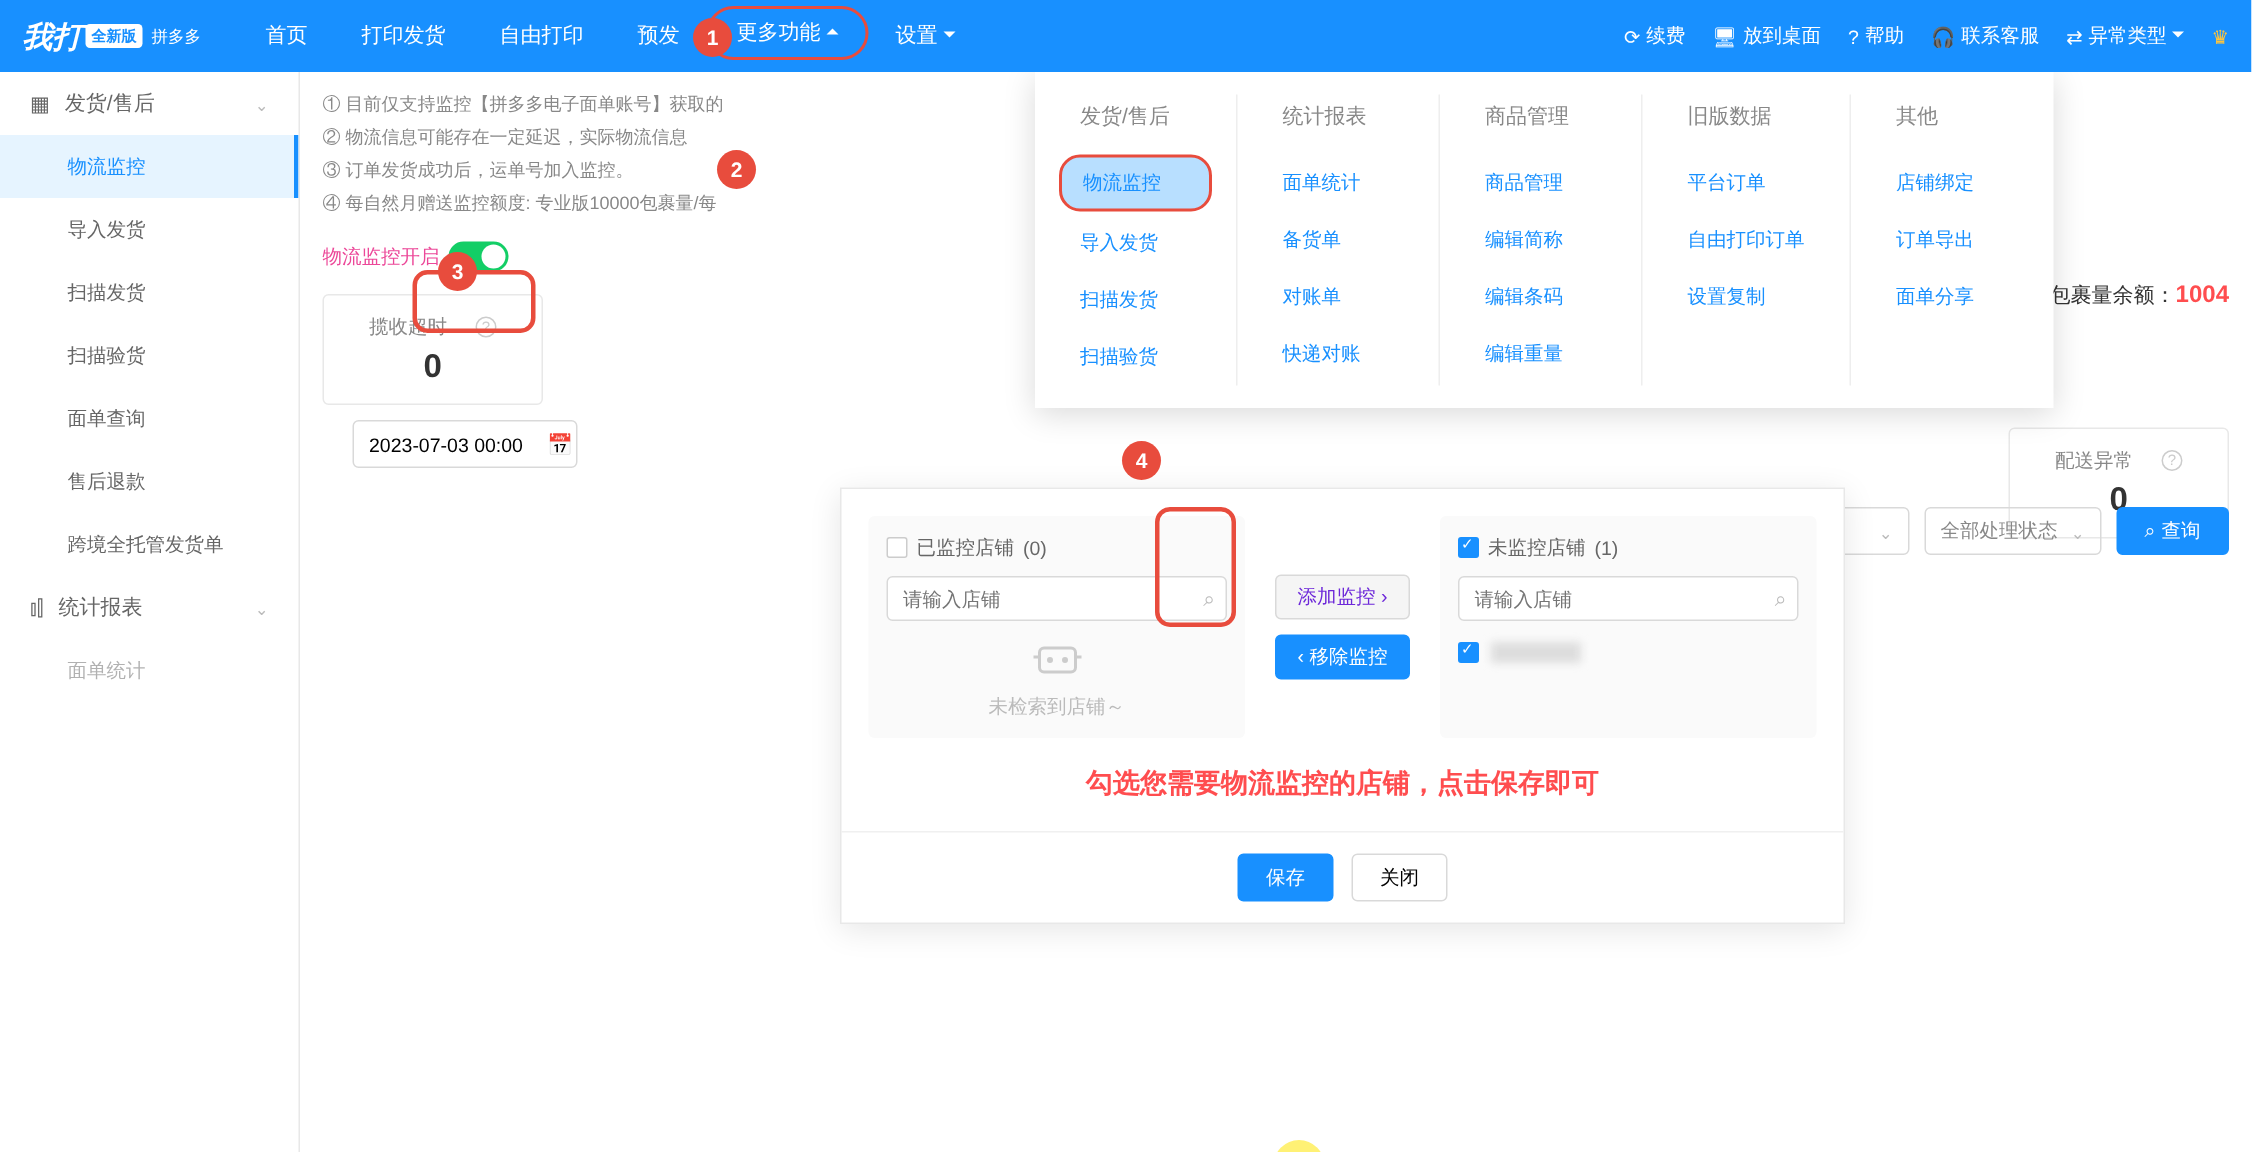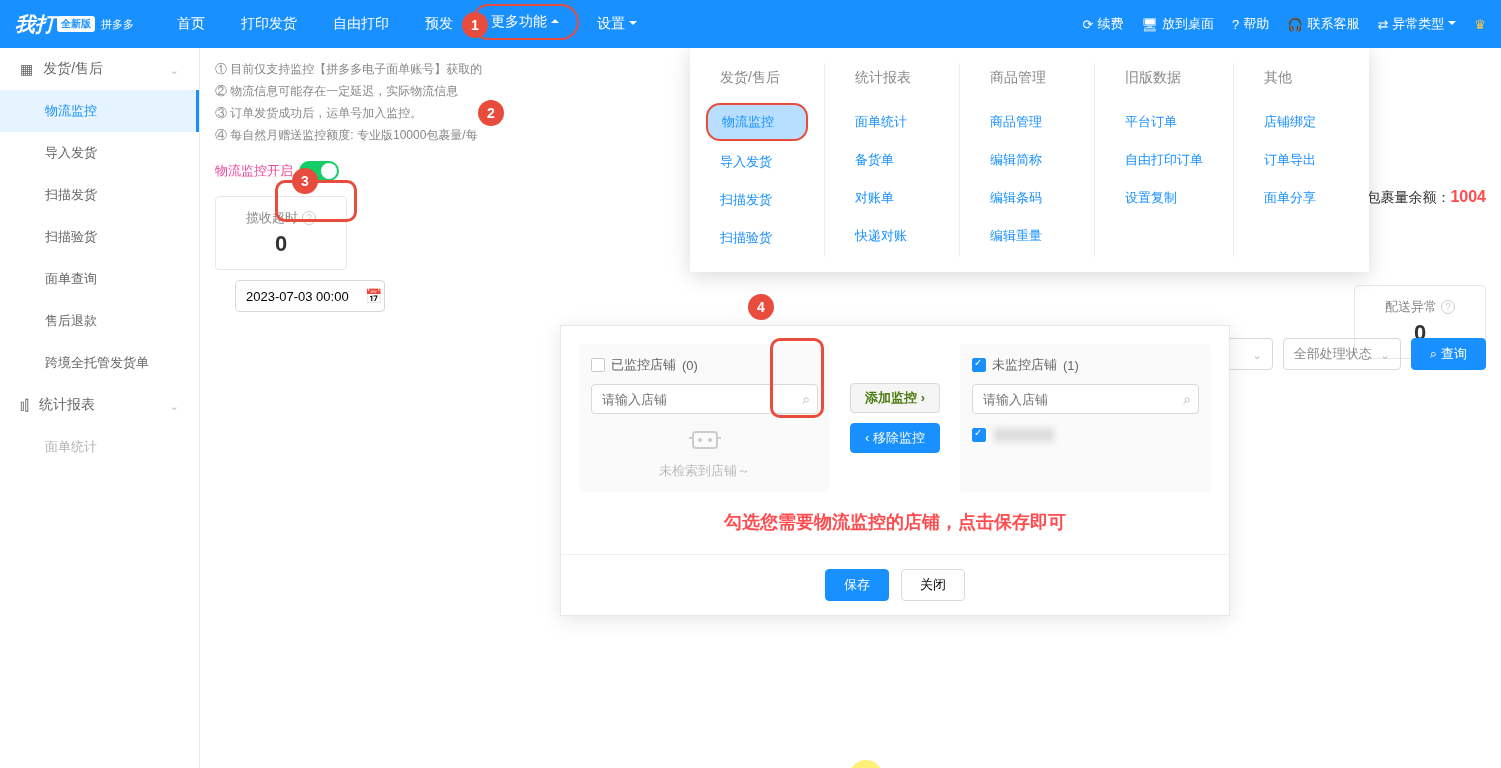--- a/index.html
+++ b/index.html
@@ -27,21 +27,21 @@
 
 .toggle-row { margin: 15px; display: flex; align-items: center; }
 .toggle-label { font-size: 13px; color: #ec4899; }
 .toggle-wrap { position: relative; margin-left: 6px; }
 .toggle { width: 40px; height: 20px; background: #13ce66; border-radius: 10px; position: relative; }
 .toggle::after { content: ''; position: absolute; right: 2px; top: 2px; width: 16px; height: 16px; background: #fff; border-radius: 50%; }
 .quota-val { color: #ff4d4f; font-size: 16px; font-weight: bold; }
 
 .stat-cards { margin: 10px 15px; display: flex; gap: 15px; }
 .stat-card { border: 1px solid #e8e8e8; border-radius: 4px; padding: 12px 30px; text-align: center; min-width: 130px; }
-.stat-title { color: #888; font-size: 13px; display: flex; align-items: center; justify-content: center; gap: 4px; }
+.stat-title { color: #888; font-size: 13px; display: flex; align-items: center; justify-content: center; gap: 19px; }
 .stat-val { font-size: 22px; font-weight: bold; margin-top: 4px; }
 .help-icon { width: 14px; height: 14px; border: 1px solid #ccc; border-radius: 50%; font-size: 10px; color: #ccc; display: inline-flex; align-items: center; justify-content: center; }
 
 .filter-row { margin: 10px 15px; display: flex; gap: 10px; align-items: center; padding-left: 20px; }
 .inp, .sel { border: 1px solid #d9d9d9; border-radius: 4px; padding: 5px 10px; font-size: 13px; height: 32px; }
 .inp { width: 150px; }
 .sel { width: 118px; display: flex; align-items: center; justify-content: space-between; cursor: pointer; color: #888; }
 .btn { padding: 5px 18px; border-radius: 4px; border: 1px solid #d9d9d9; cursor: pointer; font-size: 13px; background: #fff; height: 32px; display: inline-flex; align-items: center; gap: 4px; }
 .btn-primary { background: #1890ff; border-color: #1890ff; color: #fff; }
 
@@ -64,21 +64,21 @@
 .chk.checked::after { content: '✓'; color: #fff; font-size: 10px; position: absolute; left: 1px; top: -2px; }
 .search-wrap { position: relative; margin-bottom: 10px; }
 .search-inp { width: 100%; border: 1px solid #d9d9d9; border-radius: 4px; padding: 5px 28px 5px 10px; font-size: 13px; height: 30px; }
 .search-icon { position: absolute; right: 8px; top: 7px; color: #bbb; }
 .empty { flex: 1; display: flex; flex-direction: column; align-items: center; justify-content: center; color: #bbb; font-size: 13px; gap: 10px; }
 .empty svg { fill: #ccc; }
 .store-item { display: flex; align-items: center; gap: 8px; font-size: 13px; color: #888; padding: 4px 0; }
 .blur { filter: blur(3px); background: #ddd; width: 60px; height: 14px; }
 .mid-btns { display: flex; flex-direction: column; gap: 10px; justify-content: center; }
 .mid-btn { padding: 5px 14px; border-radius: 4px; font-size: 13px; cursor: pointer; }
-.mid-btn.add { background: #f5f5f5; border: 1px solid #d9d9d9; color: #4d7c0f; font-weight: bold; }
+.mid-btn.add { background: #f5f5f5; border: 1px solid #d9d9d9; color: #6d28d9; }
 .mid-btn.rm { background: #1890ff; border: 1px solid #1890ff; color: #fff; }
 .modal-hint { color: #ff4d4f; font-size: 18px; font-weight: bold; text-align: center; padding: 0 20px 20px; }
 .modal-footer { padding: 14px; text-align: center; display: flex; justify-content: center; gap: 12px; border-top: 1px solid #f0f0f0; }
 .cursor-glow { position: absolute; width: 34px; height: 34px; background: #ffeb3b; border-radius: 50%; opacity: .7; z-index: 160; }
 
 .chev-down::after { content: ''; display: inline-block; border: 4px solid transparent; border-top-color: currentColor; margin-top: 4px; }
 .chev-up::after { content: ''; display: inline-block; border: 4px solid transparent; border-bottom-color: currentColor; margin-bottom: 4px; }
 .chev-right::after { content: '›'; }
 .chev-down-sm::after { content: '⌄'; font-size: 11px; color: #bbb; }
 </style>

